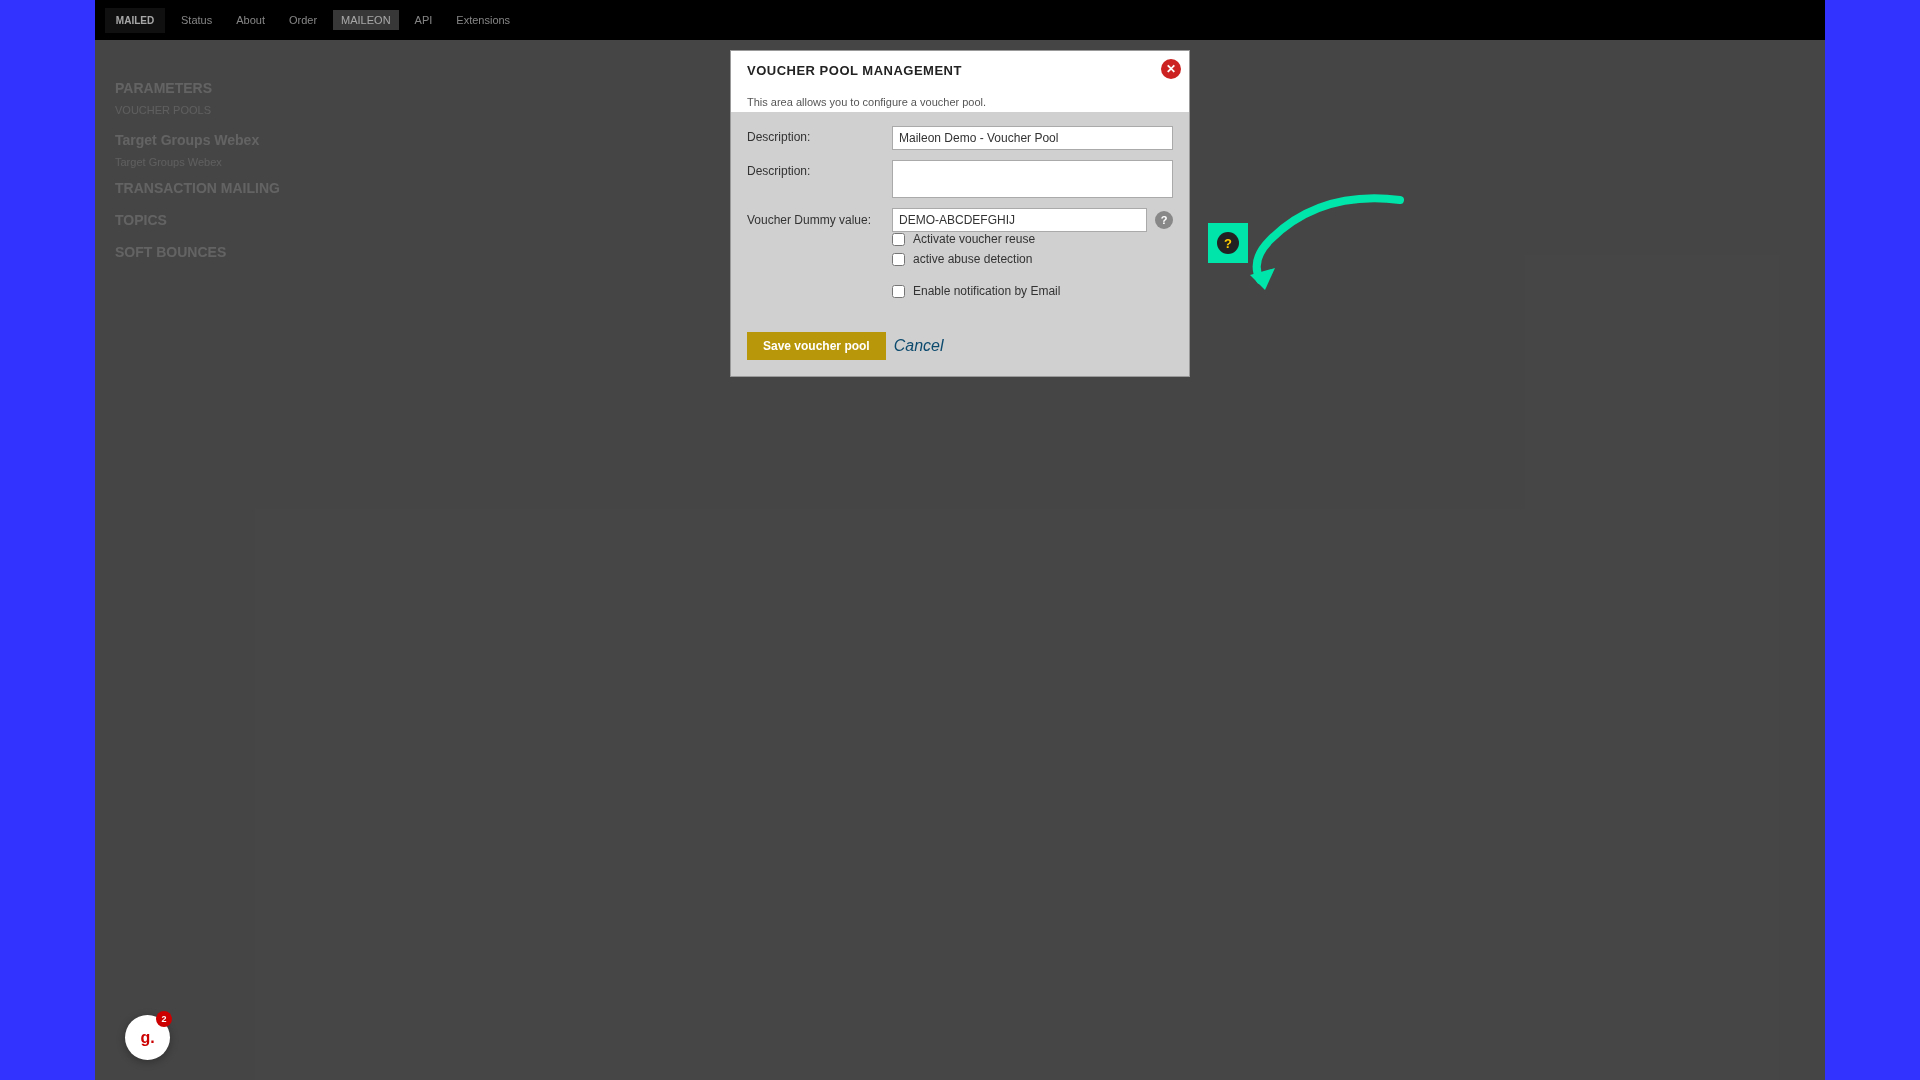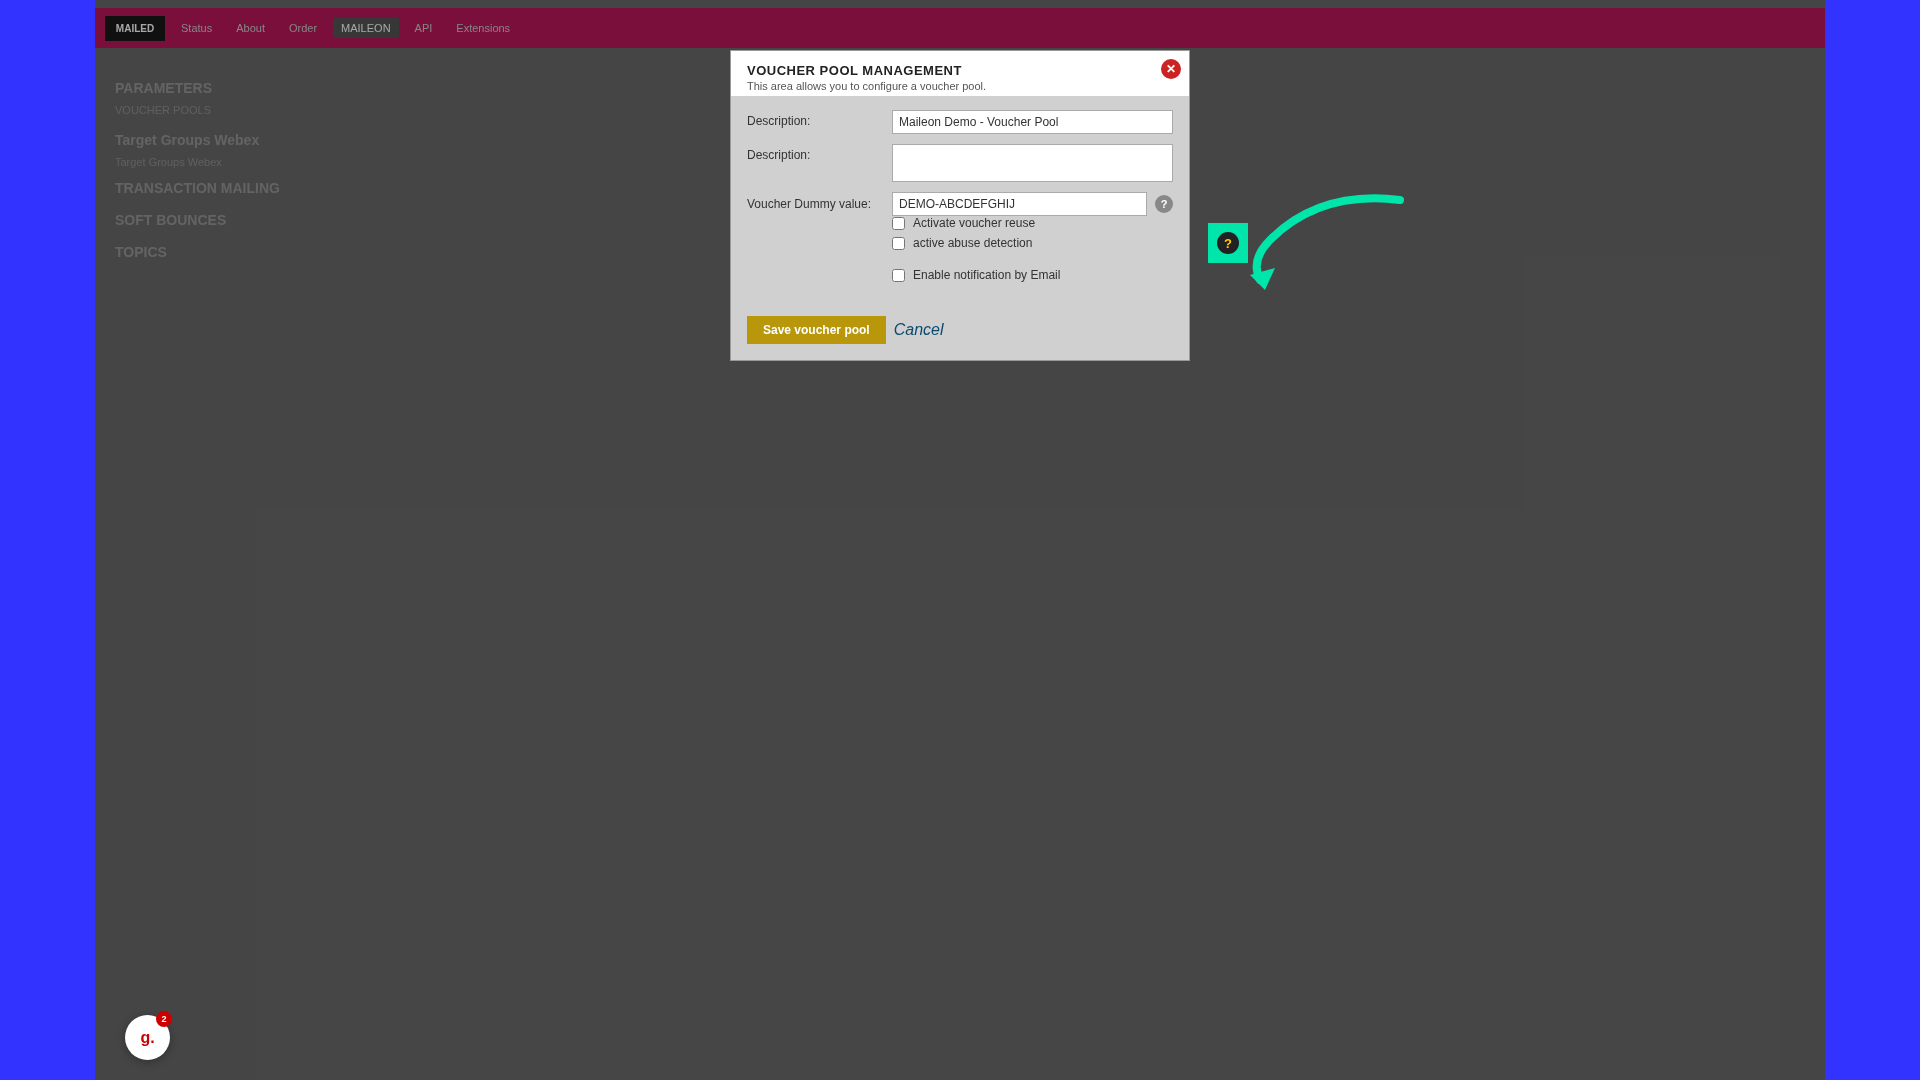--- a/index.html
+++ b/index.html
@@ -32,24 +32,24 @@
       position: absolute;
       left: 95px; top: 0;
       width: 1730px;
       height: 1080px;
       background: #6b6b6b;
     }
 
     
     .top-bar {
       position: absolute;
-      top: 8px; left: 0;
+      top: 0; left: 0;
       width: 100%;
       height: 40px;
-      background: #be185d;
+      background: #000000;
       display: flex;
       align-items: center;
       padding: 0 10px;
       gap: 8px;
     }
 
     .top-bar-logo {
       width: 60px;
       height: 25px;
       background: #1a1a1a;
@@ -134,21 +134,21 @@
       font-size: 13px;
       font-weight: bold;
       color: #222;
       text-transform: uppercase;
       letter-spacing: 0.5px;
     }
 
     .modal-subtitle {
       font-size: 11px;
       color: #555;
-      margin-top: 2px;
+      margin-top: 18px;
     }
 
     .modal-close {
       position: absolute;
       top: 8px;
       right: 8px;
       width: 20px;
       height: 20px;
       background: #cc2222;
       border-radius: 50%;
@@ -361,24 +361,24 @@
     <div style="margin-bottom:6px;">
       <div class="bg-section-title">Target Groups Webex</div>
       <div class="bg-row">
           <div class="bg-label">Target Groups Webex</div>
         </div>
     </div>
     <div style="margin-bottom:16px;">
       <div class="bg-section-title">TRANSACTION MAILING</div>
     </div>
     <div style="margin-bottom:16px;">
+      <div class="bg-section-title">TOPICS</div>
+    </div>
+    <div style="margin-bottom:16px;">
       <div class="bg-section-title">SOFT BOUNCES</div>
-    </div>
-    <div style="margin-bottom:16px;">
-      <div class="bg-section-title">TOPICS</div>
     </div>
   </div>
 
   <div class="overlay"></div>
 
   <div style="position:absolute; top:25px; left:50%; transform:translateX(-50%); z-index:10; width:460px;">
 
     <div class="modal">
 
       <div class="modal-header">

